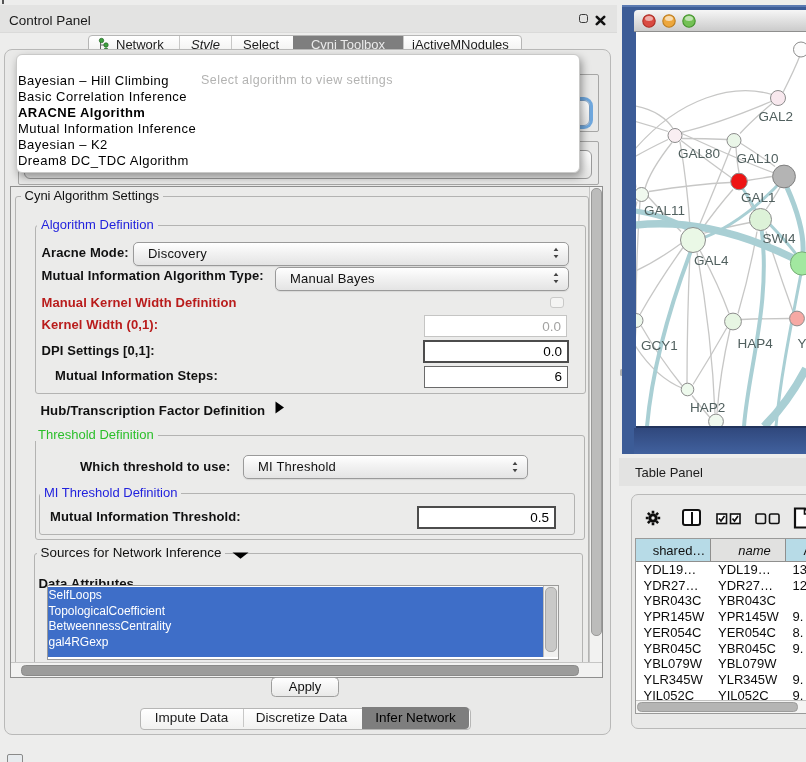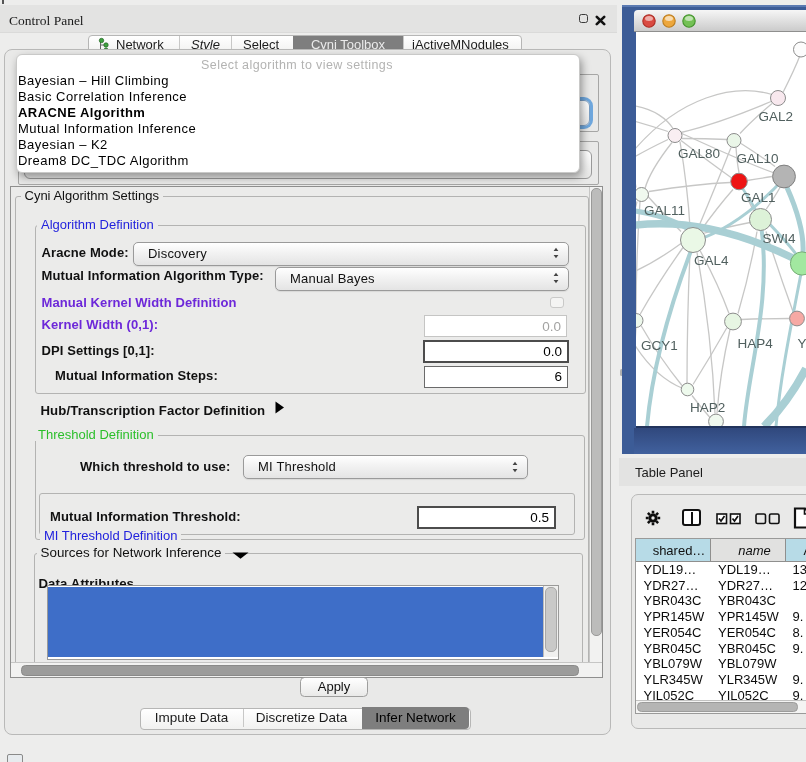--- a/index.html
+++ b/index.html
@@ -1,36 +1,36 @@
 <!DOCTYPE html>
 <html><head>
 <meta charset="utf-8">
 <style>
   html,body{margin:0;padding:0;}
   body{width:806px;height:762px;position:relative;overflow:hidden;
        background:#ededec;font-family:"Liberation Sans",sans-serif;}
   .abs{position:absolute;}
   .lbl{position:absolute;font-weight:bold;font-size:13px;color:#111;letter-spacing:0.1px;white-space:nowrap;}
-  .dis{color:#6d28d9;}
+  .dis{color:#b91c1c;}
   .grp{position:absolute;border:1px solid #b3b3b2;border-radius:3px;}
   .leg{position:absolute;background:#ebebea;padding:0 4px;font-size:13px;white-space:nowrap;line-height:12px;}
   .combo{position:absolute;border:1px solid #9a9a9a;border-radius:5px;
          background:linear-gradient(#ffffff,#f2f2f2 45%,#e4e4e4);
          box-shadow:0 1px 1px rgba(0,0,0,0.08);}
   .combo .ct{position:absolute;left:14px;top:3px;font-size:13px;letter-spacing:0.2px;color:#111;white-space:nowrap;}
   .combo .ar{position:absolute;right:8px;top:2.5px;width:8px;height:16px;}
   .fld{position:absolute;background:#fff;}
   .fv{position:absolute;right:5px;top:2.5px;font-size:13.5px;color:#000;}
 </style>
 </head>
 <body>
 
 <div class="abs" style="left:0;top:5px;width:617px;height:27px;background:#e3e3e2;border-bottom:1px solid #dadad9;"></div>
 <div class="abs" style="left:2px;top:0;width:2px;height:4px;background:#555;"></div>
-<div class="abs" style="left:9px;top:12.5px;font-size:13.5px;color:#1a1a1a;font-family:Liberation Serif, serif;">Control Panel</div>
+<div class="abs" style="left:9px;top:12.5px;font-size:13.5px;color:#1a1a1a;">Control Panel</div>
 <div class="abs" style="left:579px;top:14px;width:6.8px;height:6.8px;border:1.6px solid #3a3a3a;border-radius:2.5px;"></div>
 <svg class="abs" style="left:595px;top:14.5px;" width="11" height="11" viewBox="0 0 11 11">
   <path d="M1.8 1.8 L9.2 9.2 M9.2 1.8 L1.8 9.2" stroke="#111" stroke-width="2.6" stroke-linecap="round"></path>
 </svg>
 
 <div class="abs" style="left:88px;top:35px;width:432px;height:16px;background:linear-gradient(#ffffff,#f2f2f1);border:1px solid #b6b6b5;border-radius:4px;"></div>
 <div class="abs" style="left:179px;top:36px;width:1px;height:15px;background:#c8c8c7;"></div>
 <div class="abs" style="left:231px;top:36px;width:1px;height:15px;background:#c8c8c7;"></div>
 <div class="abs" style="left:293px;top:36px;width:110px;height:18px;background:#7e7e7e;"></div>
 <div class="abs" style="left:403px;top:36px;width:1px;height:15px;background:#c8c8c7;"></div>
@@ -99,58 +99,59 @@
   <div class="leg" style="left:23px;top:242px;color:#2bbf2a;">Threshold Definition</div>
   <div class="lbl" style="left:69px;top:271.5px;">Which threshold to use:</div>
   <div class="combo" style="left:232px;top:268px;width:283px;height:22px;">
     <span class="ct">MI Threshold</span>
     <svg class="ar" viewBox="0 0 9 18">
         <path d="M4.5 3 L7.2 6.8 L1.8 6.8 Z M4.5 15 L7.2 11.2 L1.8 11.2 Z" fill="#444"></path>
       </svg>
   </div>
 
   <div class="grp" style="left:27.5px;top:306px;width:534px;height:40px;"></div>
-  <div class="leg" style="left:29px;top:300px;color:#2222dd;margin-top:43px;">MI Threshold Definition</div>
+  <div class="leg" style="left:29px;top:300px;color:#2222dd;">MI Threshold Definition</div>
   <div class="lbl" style="left:39px;top:322px;">Mutual Information Threshold:</div>
   <div class="fld" style="left:406px;top:319px;width:135px;height:19px;border:2px solid #4c4c4c;">
       <span class="fv" style="top:1.5px;">0.5</span>
     </div>
 
   <div class="grp" style="left:22.5px;top:366px;width:547px;height:129px;"></div>
   <div class="leg" style="left:25.5px;top:360px;color:#111;font-size:13.4px;">Sources for Network Inference</div>
   <svg class="abs" style="left:221px;top:364.5px;" width="17" height="7" viewBox="0 0 17 7">
       <path d="M0.5 0.5 L16.5 0.5 L8.5 6.8 Z" fill="#000"></path>
     </svg>
   <div class="lbl" style="left:27.5px;top:381px;font-size:13.2px;margin-top:8px;">Data Attributes</div>
   <div class="abs" style="left:36px;top:397.5px;width:510px;height:73px;background:#fff;border:1px solid #9a9a99;"></div>
   <div class="abs" style="left:37px;top:399.5px;width:495px;height:70px;background:#3e6ec8;"></div>
+  <div class="abs" style="left:37.5px;top:401px;font-size:12px;color:#fff;line-height:15.6px;">SelfLoops<br>TopologicalCoefficient<br>BetweennessCentrality<br>gal4RGexp</div>
   <div class="abs" style="left:532px;top:398.5px;width:14px;height:71px;background:#f0f0ef;border-left:1px solid #bbbbba;"></div>
   <div class="abs" style="left:533.5px;top:399.5px;width:10px;height:63px;background:#c9c9c8;border:1px solid #a8a8a7;border-radius:5px;"></div>
 
   <div class="abs" style="left:578px;top:0;width:13px;height:475px;background:#f2f2f1;border-left:1px solid #c6c6c5;"></div>
   <div class="abs" style="left:579.5px;top:1px;width:9px;height:446px;background:#bcbcbb;border:1px solid #9a9a99;border-radius:5px;"></div>
   <div class="abs" style="left:0;top:475px;width:591px;height:15px;background:#f2f2f1;border-top:1px solid #c6c6c5;"></div>
   <div class="abs" style="left:10px;top:477.5px;width:556px;height:9px;background:#9c9c9b;border:1px solid #8a8a89;border-radius:4.5px;"></div>
 </div>
 
-<div class="abs" style="left:271px;top:677px;width:66px;height:18px;border:1px solid #9e9e9d;border-radius:4.5px;background:linear-gradient(#ffffff,#e9e9e8);text-align:center;font-size:13px;color:#111;line-height:18px;margin-left:29px;">Apply</div>
+<div class="abs" style="left:271px;top:677px;width:66px;height:18px;border:1px solid #9e9e9d;border-radius:4.5px;background:linear-gradient(#ffffff,#e9e9e8);text-align:center;font-size:13px;color:#111;line-height:18px;">Apply</div>
 
 <div class="abs" style="left:140px;top:708px;width:329px;height:20px;background:linear-gradient(#ffffff,#f1f1f0);border:1px solid #b6b6b5;border-radius:4px;"></div>
 <div class="abs" style="left:243px;top:709px;width:1px;height:18px;background:#c8c8c7;"></div>
 <div class="abs" style="left:362px;top:707px;width:107px;height:22px;background:#7e7e7e;border-radius:0 4px 4px 0;"></div>
 <div class="abs" style="left:140px;top:709.5px;width:103px;text-align:center;font-size:13.5px;color:#1c1c1c;">Impute Data</div>
 <div class="abs" style="left:244px;top:709.5px;width:115px;text-align:center;font-size:13.5px;color:#1c1c1c;">Discretize Data</div>
 <div class="abs" style="left:362px;top:709.5px;width:107px;text-align:center;font-size:13.5px;color:#000000;">Infer Network</div>
 
 <div class="abs" style="left:7px;top:754px;width:14px;height:12px;border:1.5px solid #8a8a89;border-radius:2px;background:#e7ebee;"></div>
 
 <div class="abs" style="left:619.5px;top:369px;width:3px;height:7px;background:#b0b0af;border-radius:2px;"></div>
 
 <div class="abs" style="left:16px;top:53.5px;width:562px;height:117.5px;background:#fff;border:1px solid #c9c9c8;border-radius:6px;box-shadow:2px 4px 8px rgba(0,0,0,0.38);"></div>
-<div class="abs" style="left:16px;top:58px;width:562px;text-align:center;font-size:12.5px;letter-spacing:0.4px;color:#b3b3b2;">Select algorithm to view settings</div>
+<div class="abs" style="left:16px;top:73px;width:562px;text-align:center;font-size:12.5px;letter-spacing:0.4px;color:#b3b3b2;">Select algorithm to view settings</div>
 <div class="abs" style="left:18px;top:72.5px;font-size:13px;letter-spacing:0.45px;color:#000;line-height:16px;">
 Bayesian – Hill Climbing<br>
 Basic Correlation Inference<br>
 <b>ARACNE Algorithm</b><br>
 Mutual Information Inference<br>
 Bayesian – K2<br>
 Dream8 DC_TDC Algorithm
 </div>
 
 <div class="abs" id="netframe" style="left:622px;top:5px;width:184px;height:449px;background:#3c5c97;">

